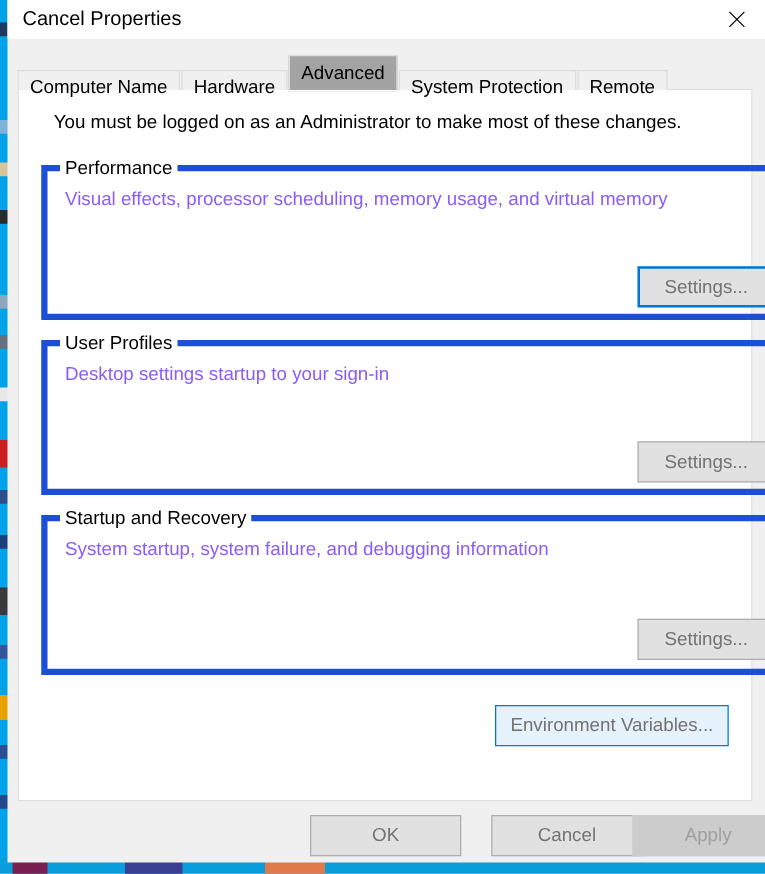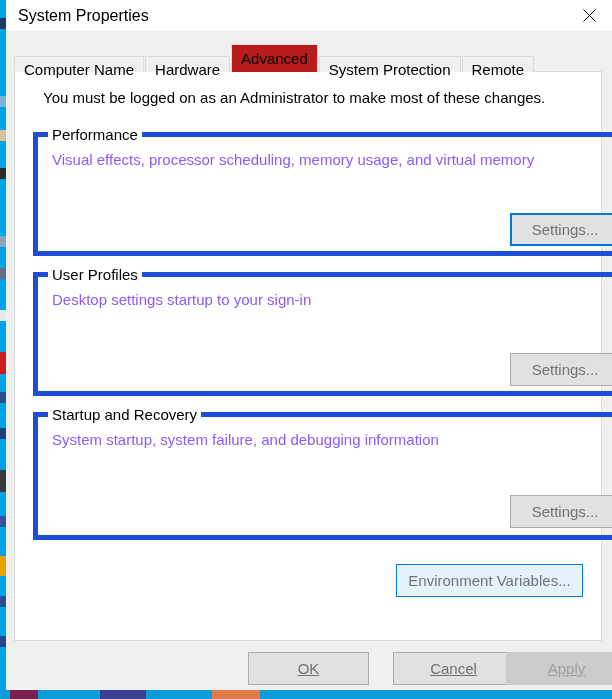--- a/index.html
+++ b/index.html
@@ -98,21 +98,21 @@
     color: #000;
     background: #f0f0f0;
     border: 1px solid #dcdcdc;
     border-bottom: none;
     margin-right: 1px;
     box-sizing: border-box;
     white-space: nowrap;
     cursor: default;
   }
   .tab.selected {
-    background: #b91c1c;
+    background: #a3a3a3;
     border: 1px solid #dcdcdc;
     border-bottom: 1px solid #ffffff;
     height: 29px;
     line-height: 28px;
     position: relative;
     z-index: 9;
     margin-bottom: -1px;
   }
 
   
@@ -205,21 +205,20 @@
     position: absolute;
     left: 381px; top: 492px;
     width: 187px; height: 33px;
   }
 
   
   .action-btn {
     position: absolute;
     width: 121px; height: 33px;
     top: 652px;
-    text-decoration: underline;
   }
   #btn-ok     { left: 242px; }
   #btn-cancel { left: 387px; }
   #btn-apply  { left: 500px; }
 </style>
 </head>
 <body>
 
 <div id="bg-left-strip">
   <div class="bg-icon" style="top:18px;background:#1f3a60;"></div>
@@ -241,21 +240,21 @@
 
 <div id="bg-bottom-bar">
   <div class="tb-block" style="left:10px;width:28px;background:#7a2050;"></div>
   <div class="tb-block" style="left:100px;width:46px;background:#3a3f93;"></div>
   <div class="tb-block" style="left:212px;width:48px;background:#e07a4a;"></div>
 </div>
 
 <div id="dialog">
 
   <div id="titlebar">
-    <div id="title-text">System Properties</div>
+    <div id="title-text">Cancel Properties</div>
     <button id="close-button" aria-label="Close">
       <svg width="13" height="13" viewBox="0 0 13 13">
         <line x1="0.5" y1="0.5" x2="12.5" y2="12.5" stroke="#000" stroke-width="1"></line>
         <line x1="12.5" y1="0.5" x2="0.5" y2="12.5" stroke="#000" stroke-width="1"></line>
       </svg>
     </button>
   </div>
 
   <div id="tabstrip">
     <div class="tab">Computer Name</div>

